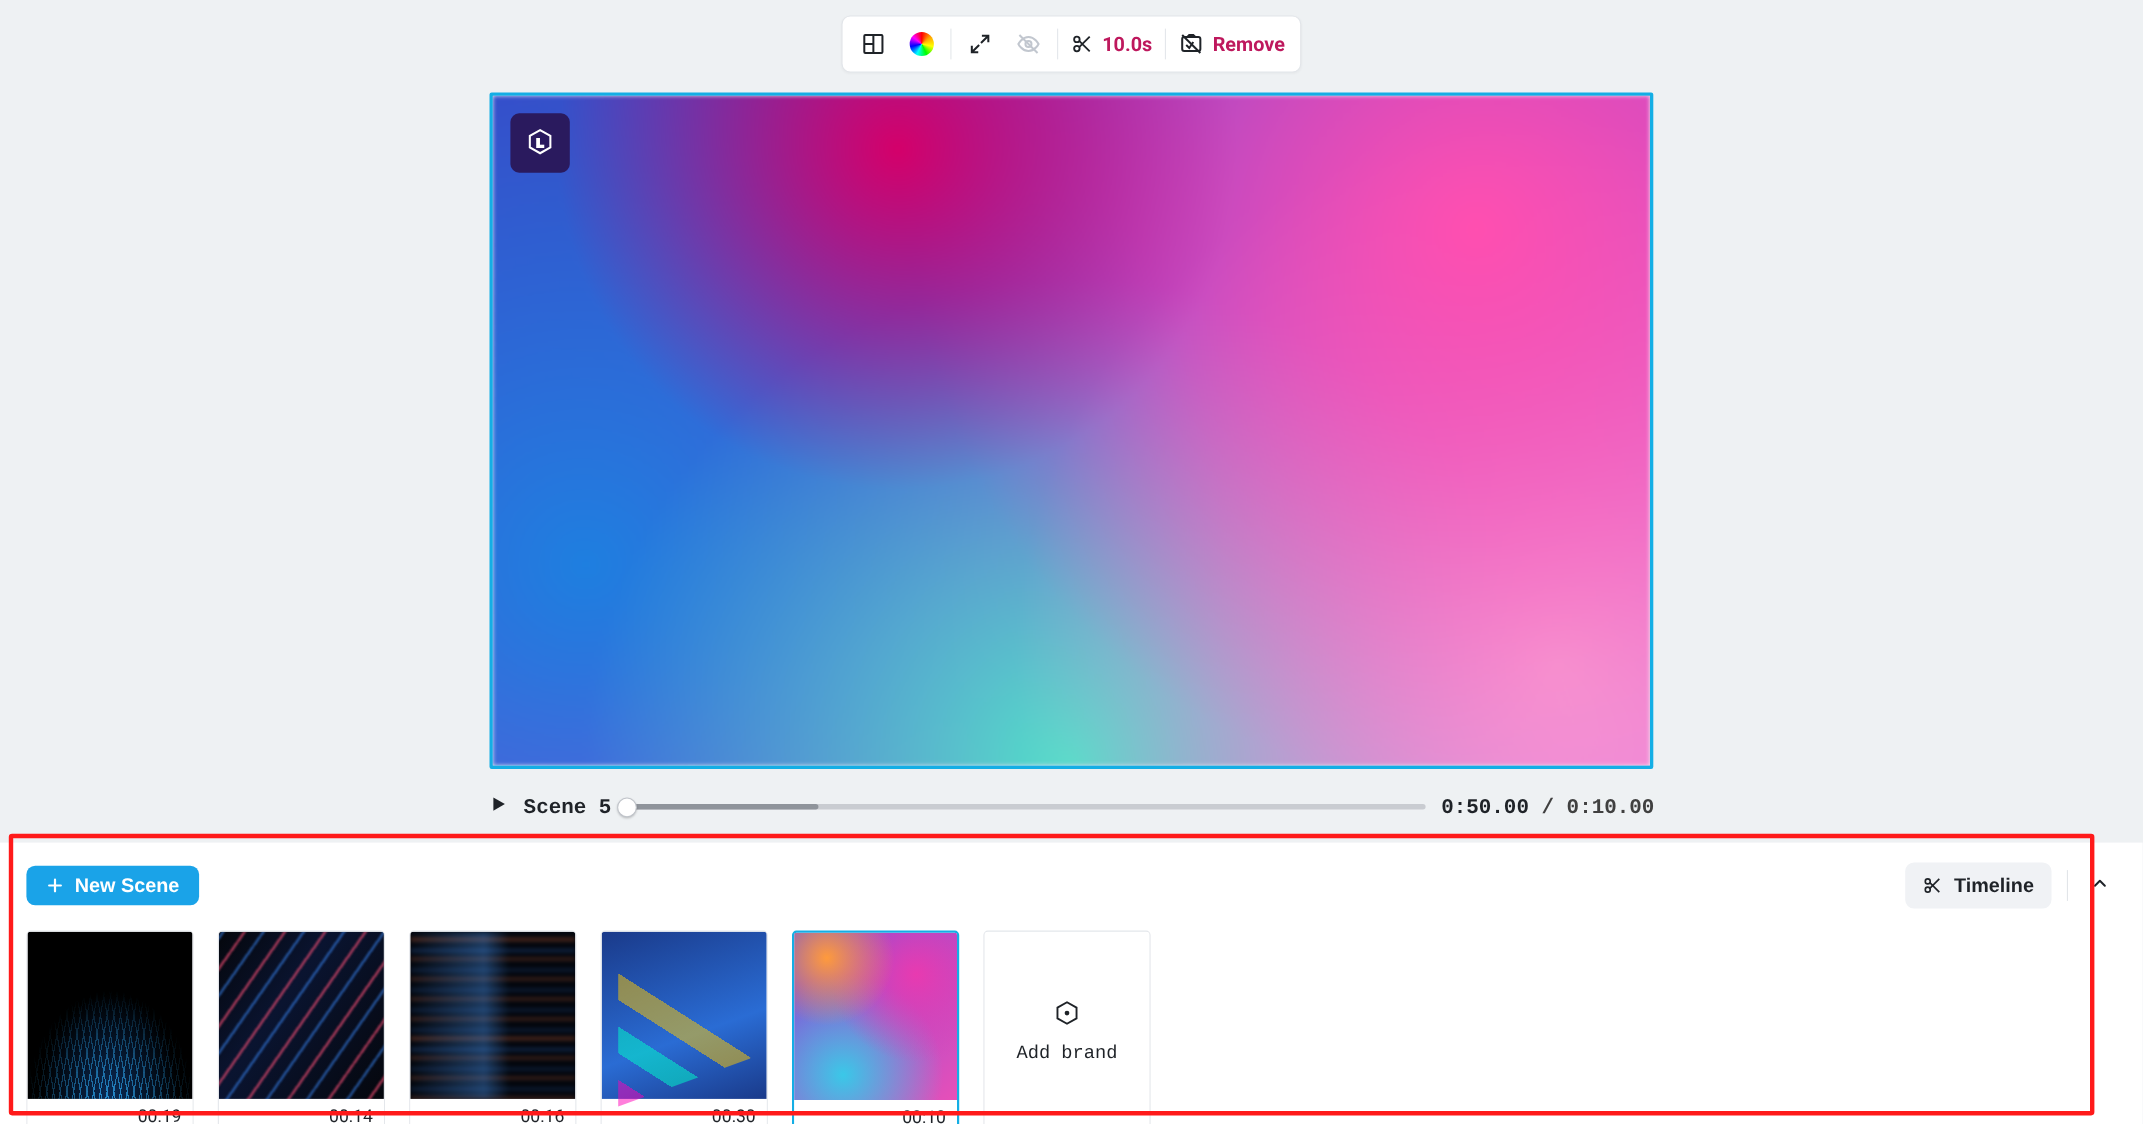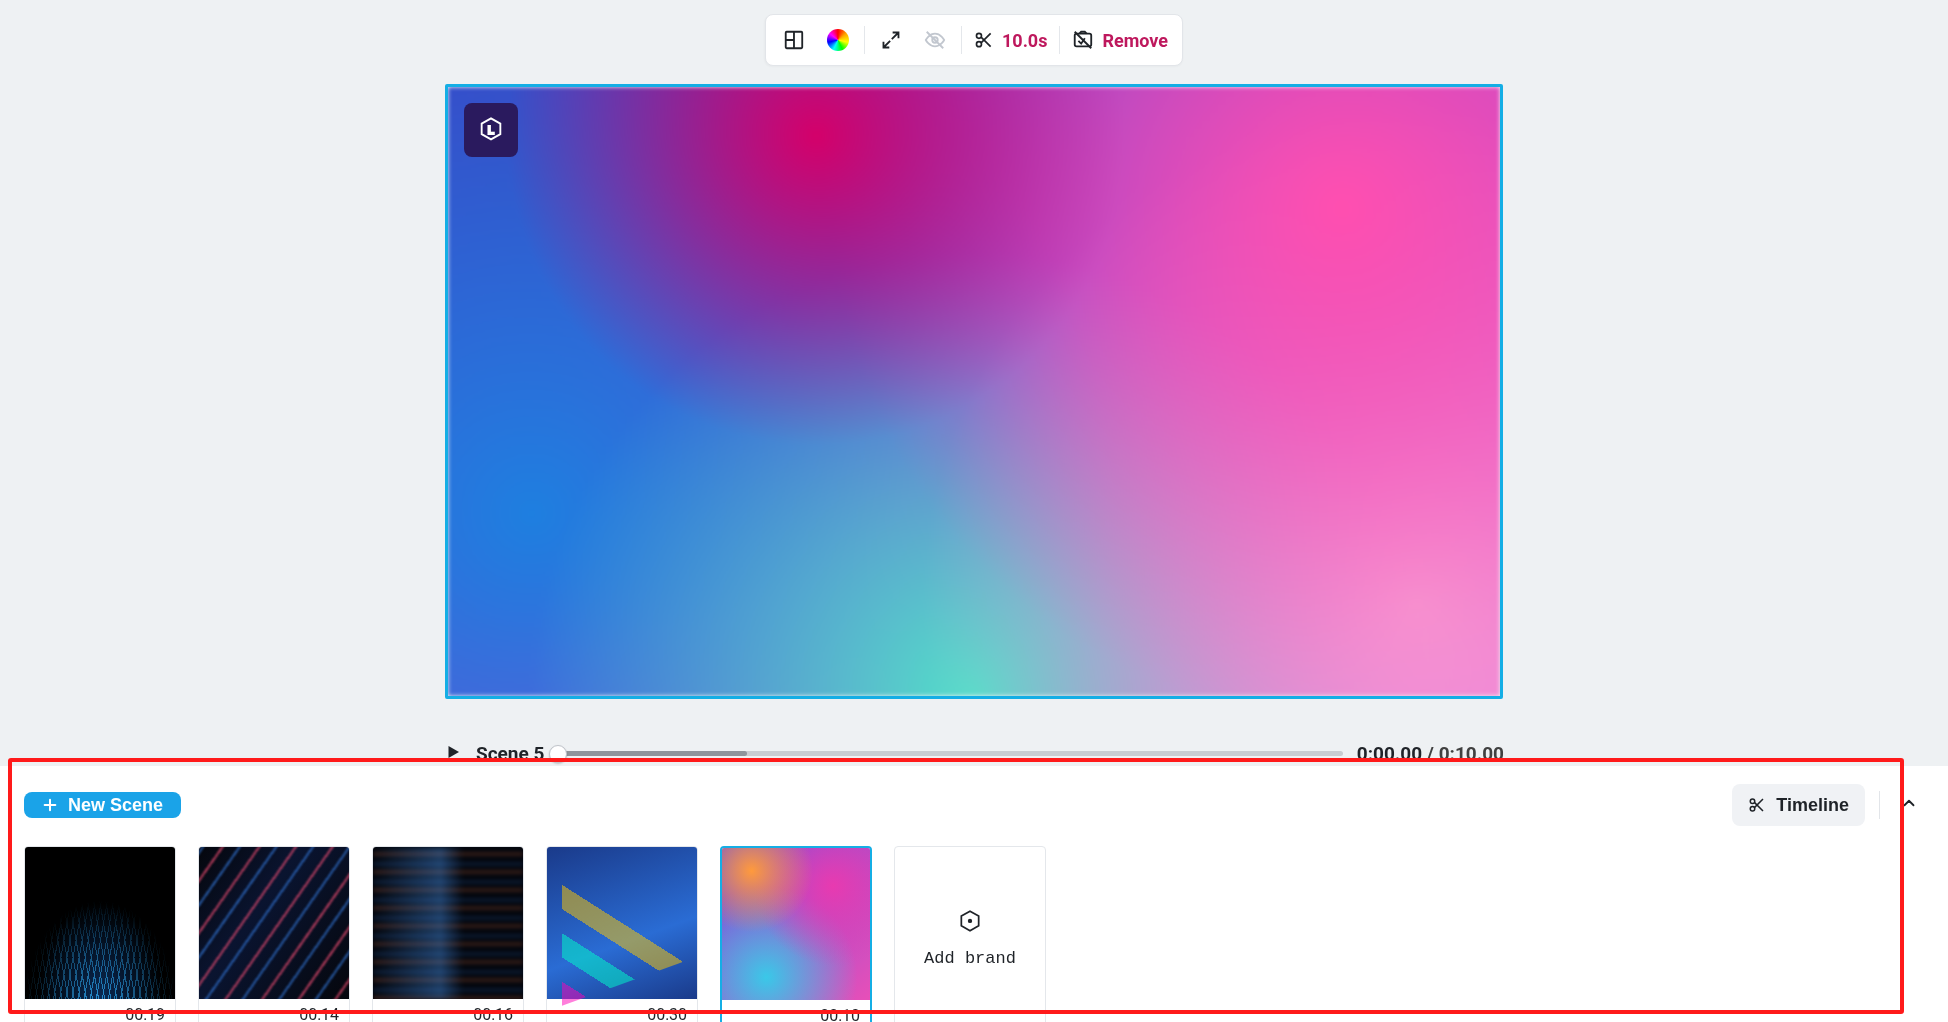--- a/index.html
+++ b/index.html
@@ -87,27 +87,28 @@
     width: 54px; height: 54px;
     background: #2a1a5e;
     border-radius: 8px;
     display: flex; align-items: center; justify-content: center;
     color: #ffffff;
   }
 
   
   .playbar {
     position: absolute;
-    top: 742px;
+    top: 722px;
     left: 50%;
     transform: translateX(-50%);
     width: 1060px;
     display: flex;
     align-items: center;
     gap: 14px;
+    font-family: Liberation Mono, monospace;
   }
   .play-icon { cursor: pointer; color:#1f2328; }
   .scene-label { font-size: 19px; font-weight: 700; color:#1f2328; white-space:nowrap; }
   .progress {
     flex: 1; position: relative; height: 18px; display:flex; align-items:center;
   }
   .track {
     height: 5px; width: 100%; background: #c9ccd1; border-radius: 3px; position:relative;
   }
   .track-fill {
@@ -136,21 +137,21 @@
     left:0; right:0; top: 766px; bottom:0;
     background:#ffffff;
     padding: 18px 24px 0 24px;
   }
   .bp-header {
     display:flex; align-items:center; justify-content:space-between;
     margin-bottom: 20px;
   }
   .new-scene-btn {
     background:#1aa3e8; color:#fff; border:none;
-    height:26px; padding:0 18px; border-radius:8px;
+    height:36px; padding:0 18px; border-radius:8px;
     font-size:18px; font-weight:700; display:flex; align-items:center; gap:10px;
     cursor:pointer;
   }
   .bp-right { display:flex; align-items:center; gap:14px; }
   .timeline-btn {
     background:#f0f2f5; border:none; height:42px; padding:0 16px;
     border-radius:8px; font-size:18px; font-weight:700; color:#1f2328;
     display:flex; align-items:center; gap:10px; cursor:pointer;
   }
   .vsep { width:1px; height:28px; background:#e2e5e9; }
@@ -280,21 +281,21 @@
       </svg>
   </div>
   <div class="scene-label">Scene 5</div>
   <div class="progress">
     <div class="track">
       <div class="track-fill"></div>
     </div>
     <div class="thumb"></div>
   </div>
   <div class="time">
-    <span>0:00.00</span><span class="time-total"><span> / </span><span>0:10.00</span></span>
+    <span>0:50.00</span><span class="time-total"><span> / </span><span>0:10.00</span></span>
   </div>
 </div>
 
 <div class="highlight-box"></div>
 
 <div class="bottom-panel">
   <div class="bp-header">
     <button class="new-scene-btn">
       <svg width="16" height="16" viewBox="0 0 24 24">
           <path d="M12 4v16M4 12h16" stroke="#fff" stroke-width="3" stroke-linecap="round"></path>

